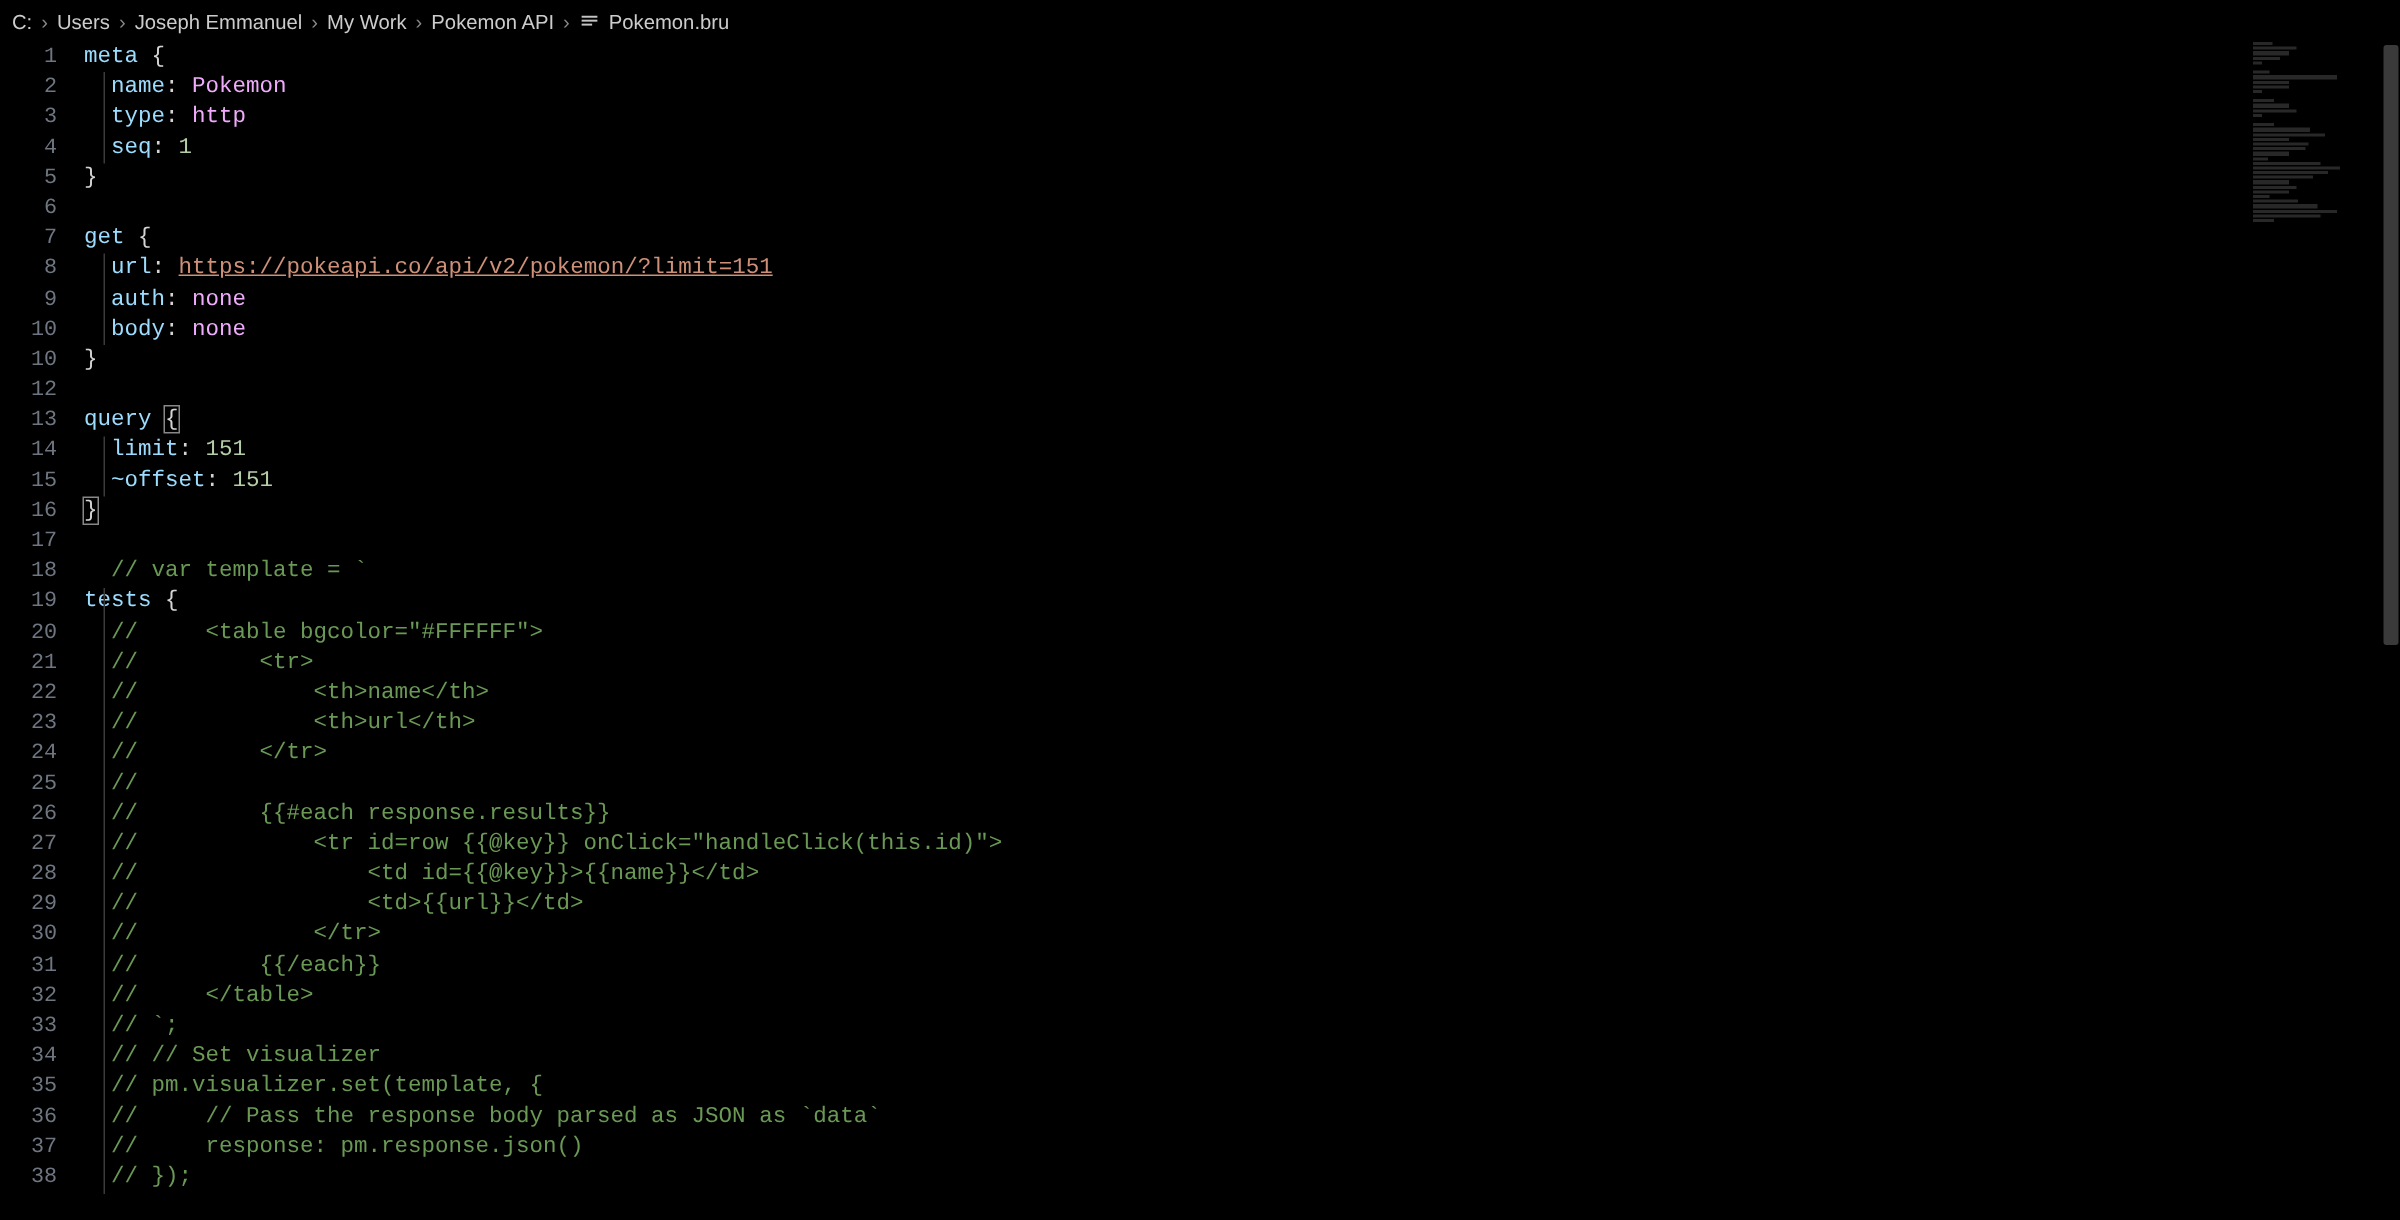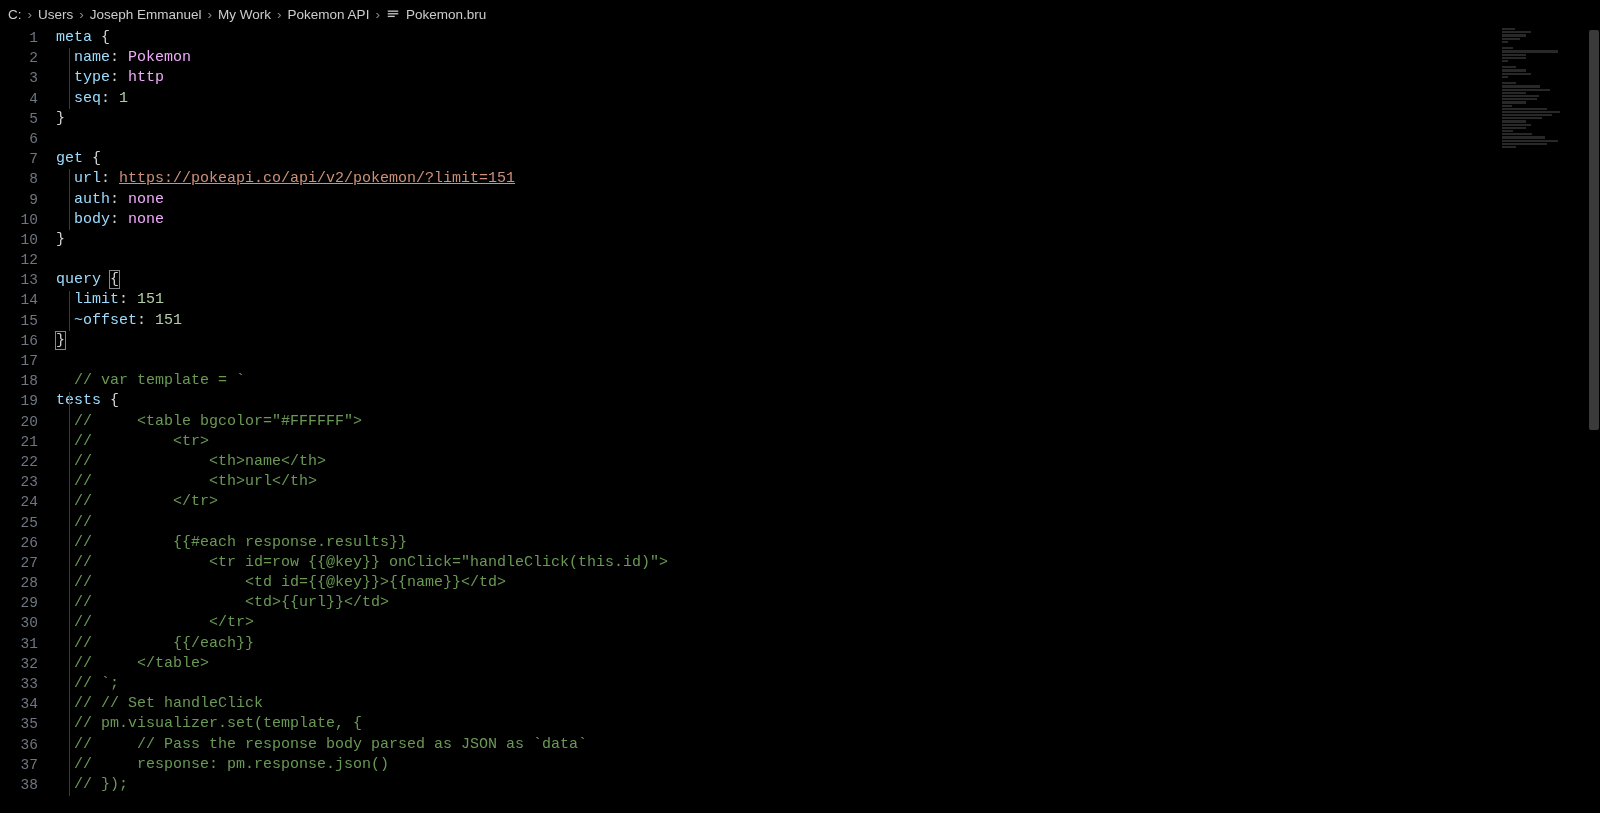--- a/index.html
+++ b/index.html
@@ -197,21 +197,21 @@
       <div class="line"><span class="tok-plain">  </span><span class="tok-com">//         &lt;/tr&gt;</span></div>
       <div class="line"><span class="tok-plain">  </span><span class="tok-com">//</span></div>
       <div class="line"><span class="tok-plain">  </span><span class="tok-com">//         {{#each response.results}}</span></div>
       <div class="line"><span class="tok-plain">  </span><span class="tok-com">//             &lt;tr id=row {{@key}} onClick="handleClick(this.id)"&gt;</span></div>
       <div class="line"><span class="tok-plain">  </span><span class="tok-com">//                 &lt;td id={{@key}}&gt;{{name}}&lt;/td&gt;</span></div>
       <div class="line"><span class="tok-plain">  </span><span class="tok-com">//                 &lt;td&gt;{{url}}&lt;/td&gt;</span></div>
       <div class="line"><span class="tok-plain">  </span><span class="tok-com">//             &lt;/tr&gt;</span></div>
       <div class="line"><span class="tok-plain">  </span><span class="tok-com">//         {{/each}}</span></div>
       <div class="line"><span class="tok-plain">  </span><span class="tok-com">//     &lt;/table&gt;</span></div>
       <div class="line"><span class="tok-plain">  </span><span class="tok-com">// `;</span></div>
-      <div class="line"><span class="tok-plain">  </span><span class="tok-com">// // Set handleClick</span></div>
+      <div class="line"><span class="tok-plain">  </span><span class="tok-com">// // Set visualizer</span></div>
       <div class="line"><span class="tok-plain">  </span><span class="tok-com">// pm.visualizer.set(template, {</span></div>
       <div class="line"><span class="tok-plain">  </span><span class="tok-com">//     // Pass the response body parsed as JSON as `data`</span></div>
       <div class="line"><span class="tok-plain">  </span><span class="tok-com">//     response: pm.response.json()</span></div>
       <div class="line"><span class="tok-plain">  </span><span class="tok-com">// });</span></div>
       <div class="indent-guide" style="left: 13px; top: 20.2px; height: 60.6px;"></div>
       <div class="indent-guide" style="left: 13px; top: 141.4px; height: 60.6px;"></div>
       <div class="indent-guide" style="left: 13px; top: 262.6px; height: 40.4px;"></div>
       <div class="indent-guide" style="left: 13px; top: 363.6px; height: 404px;"></div>
     </div>
 </div>

